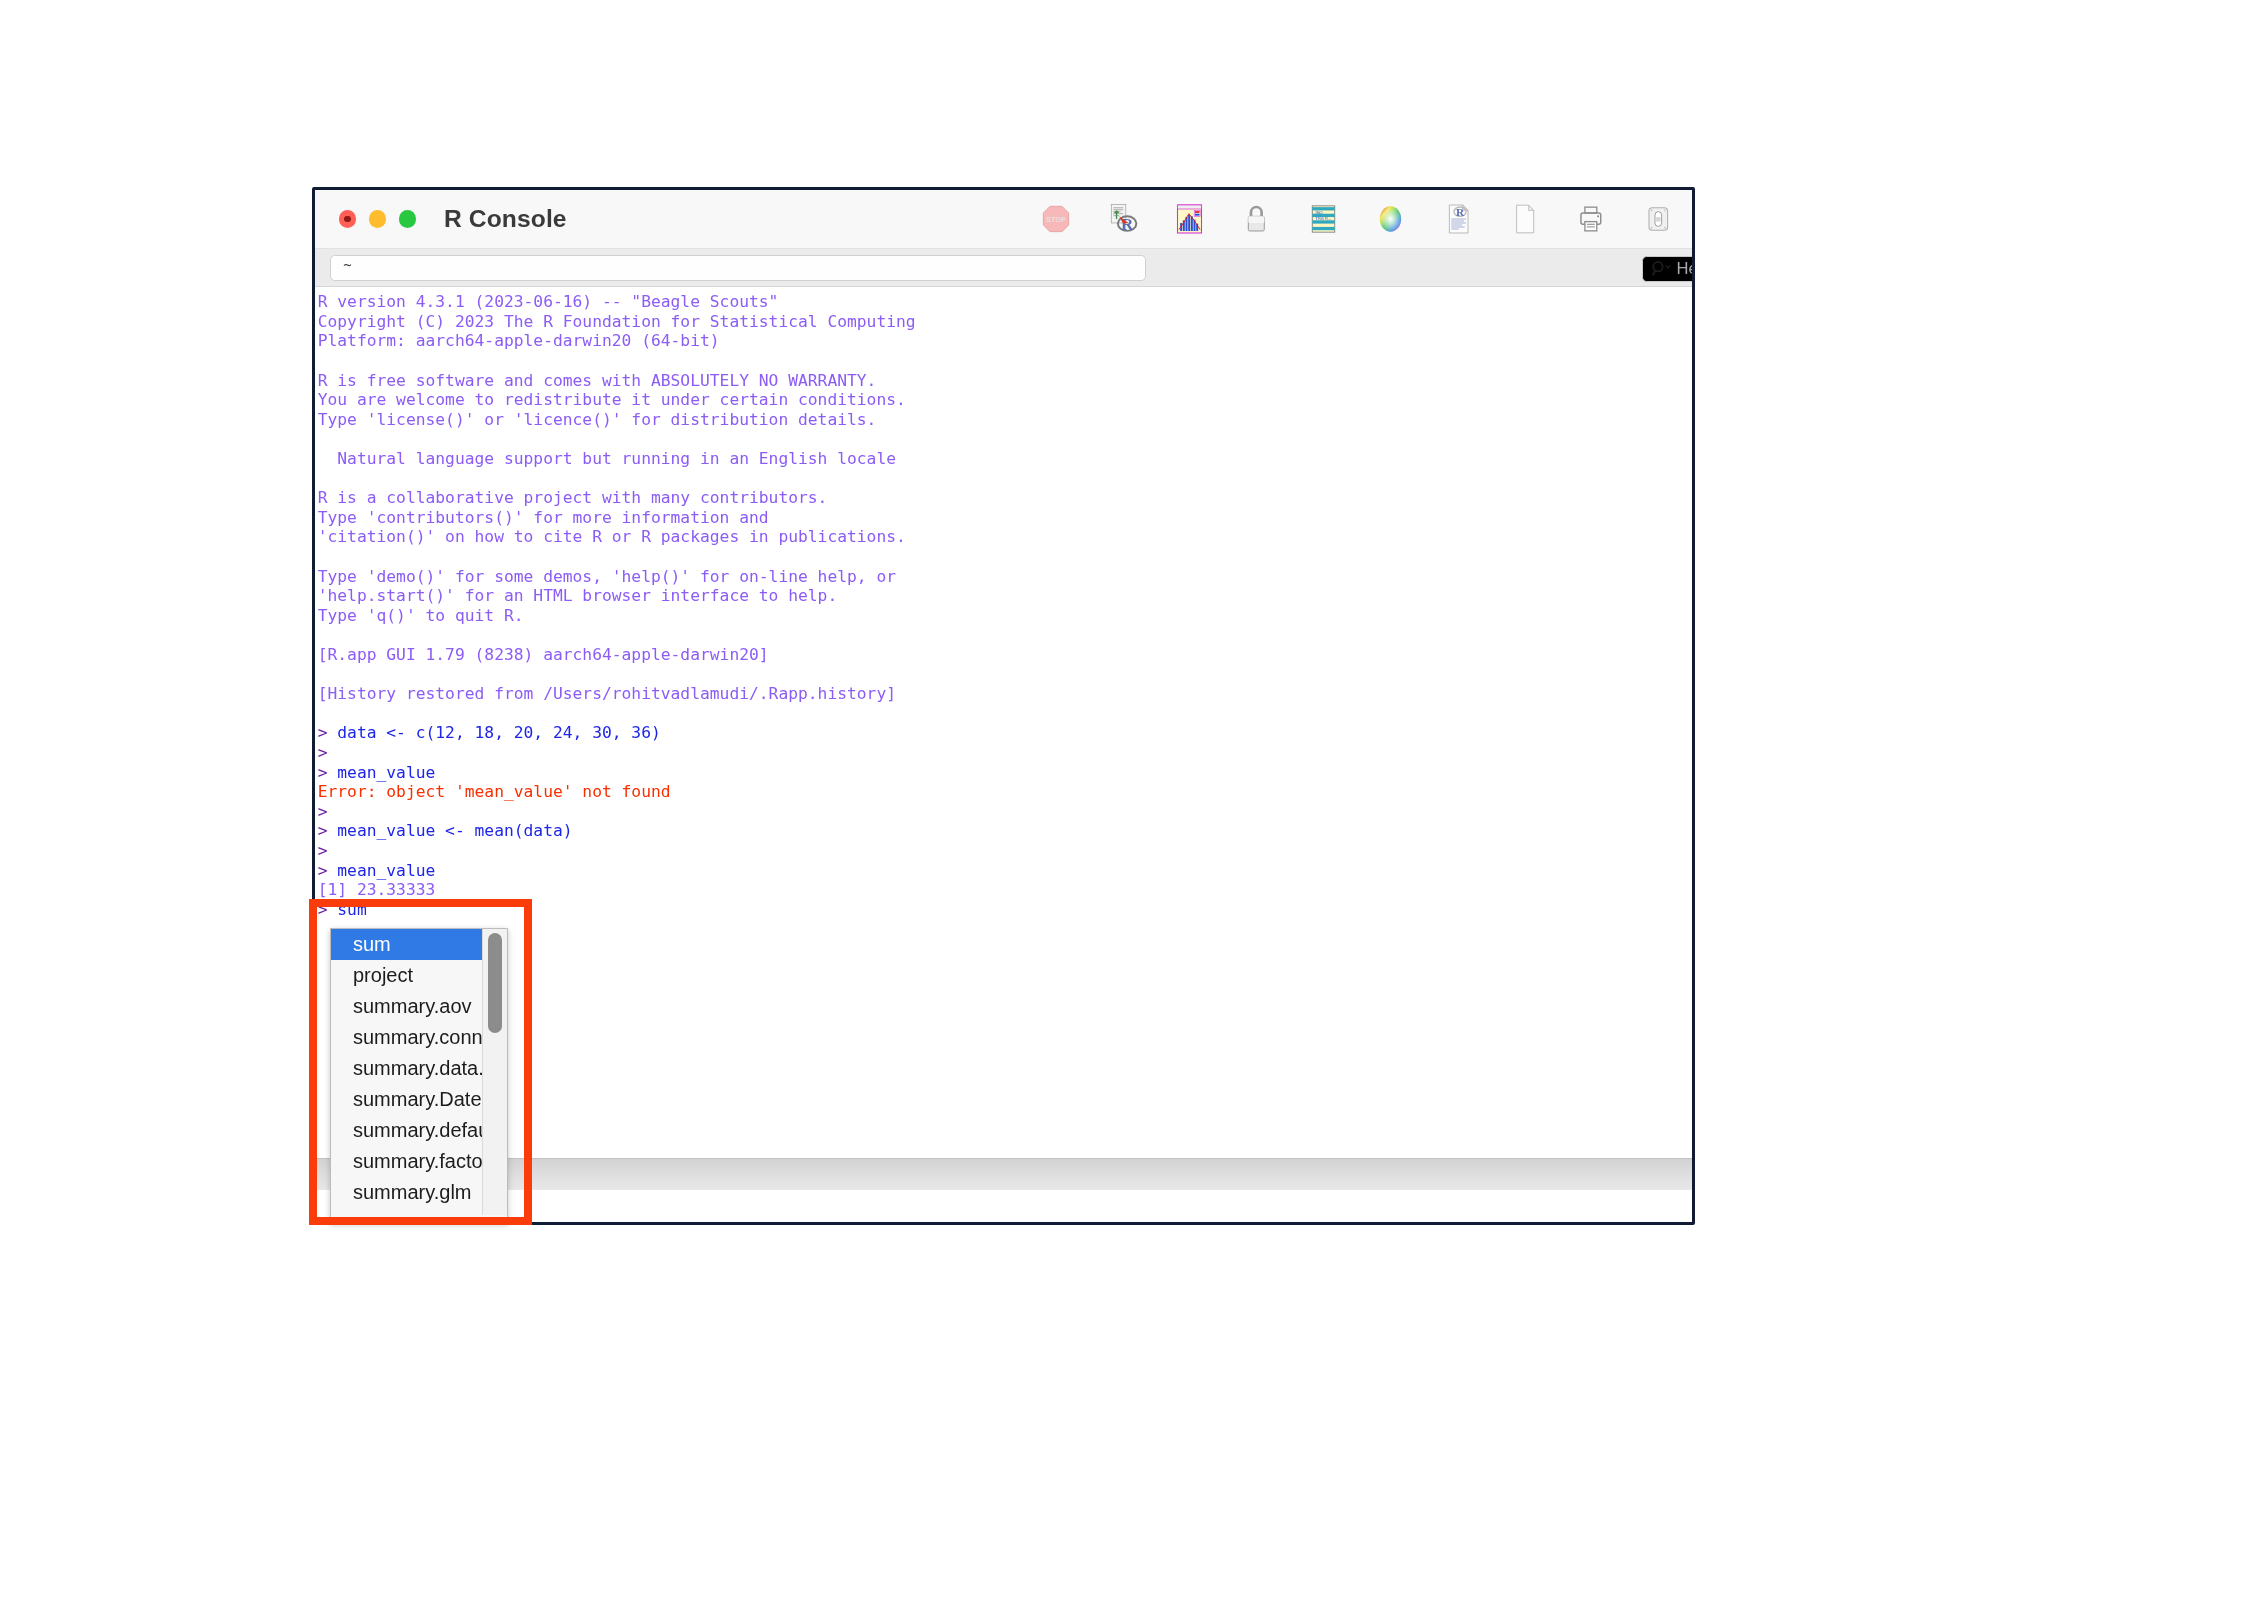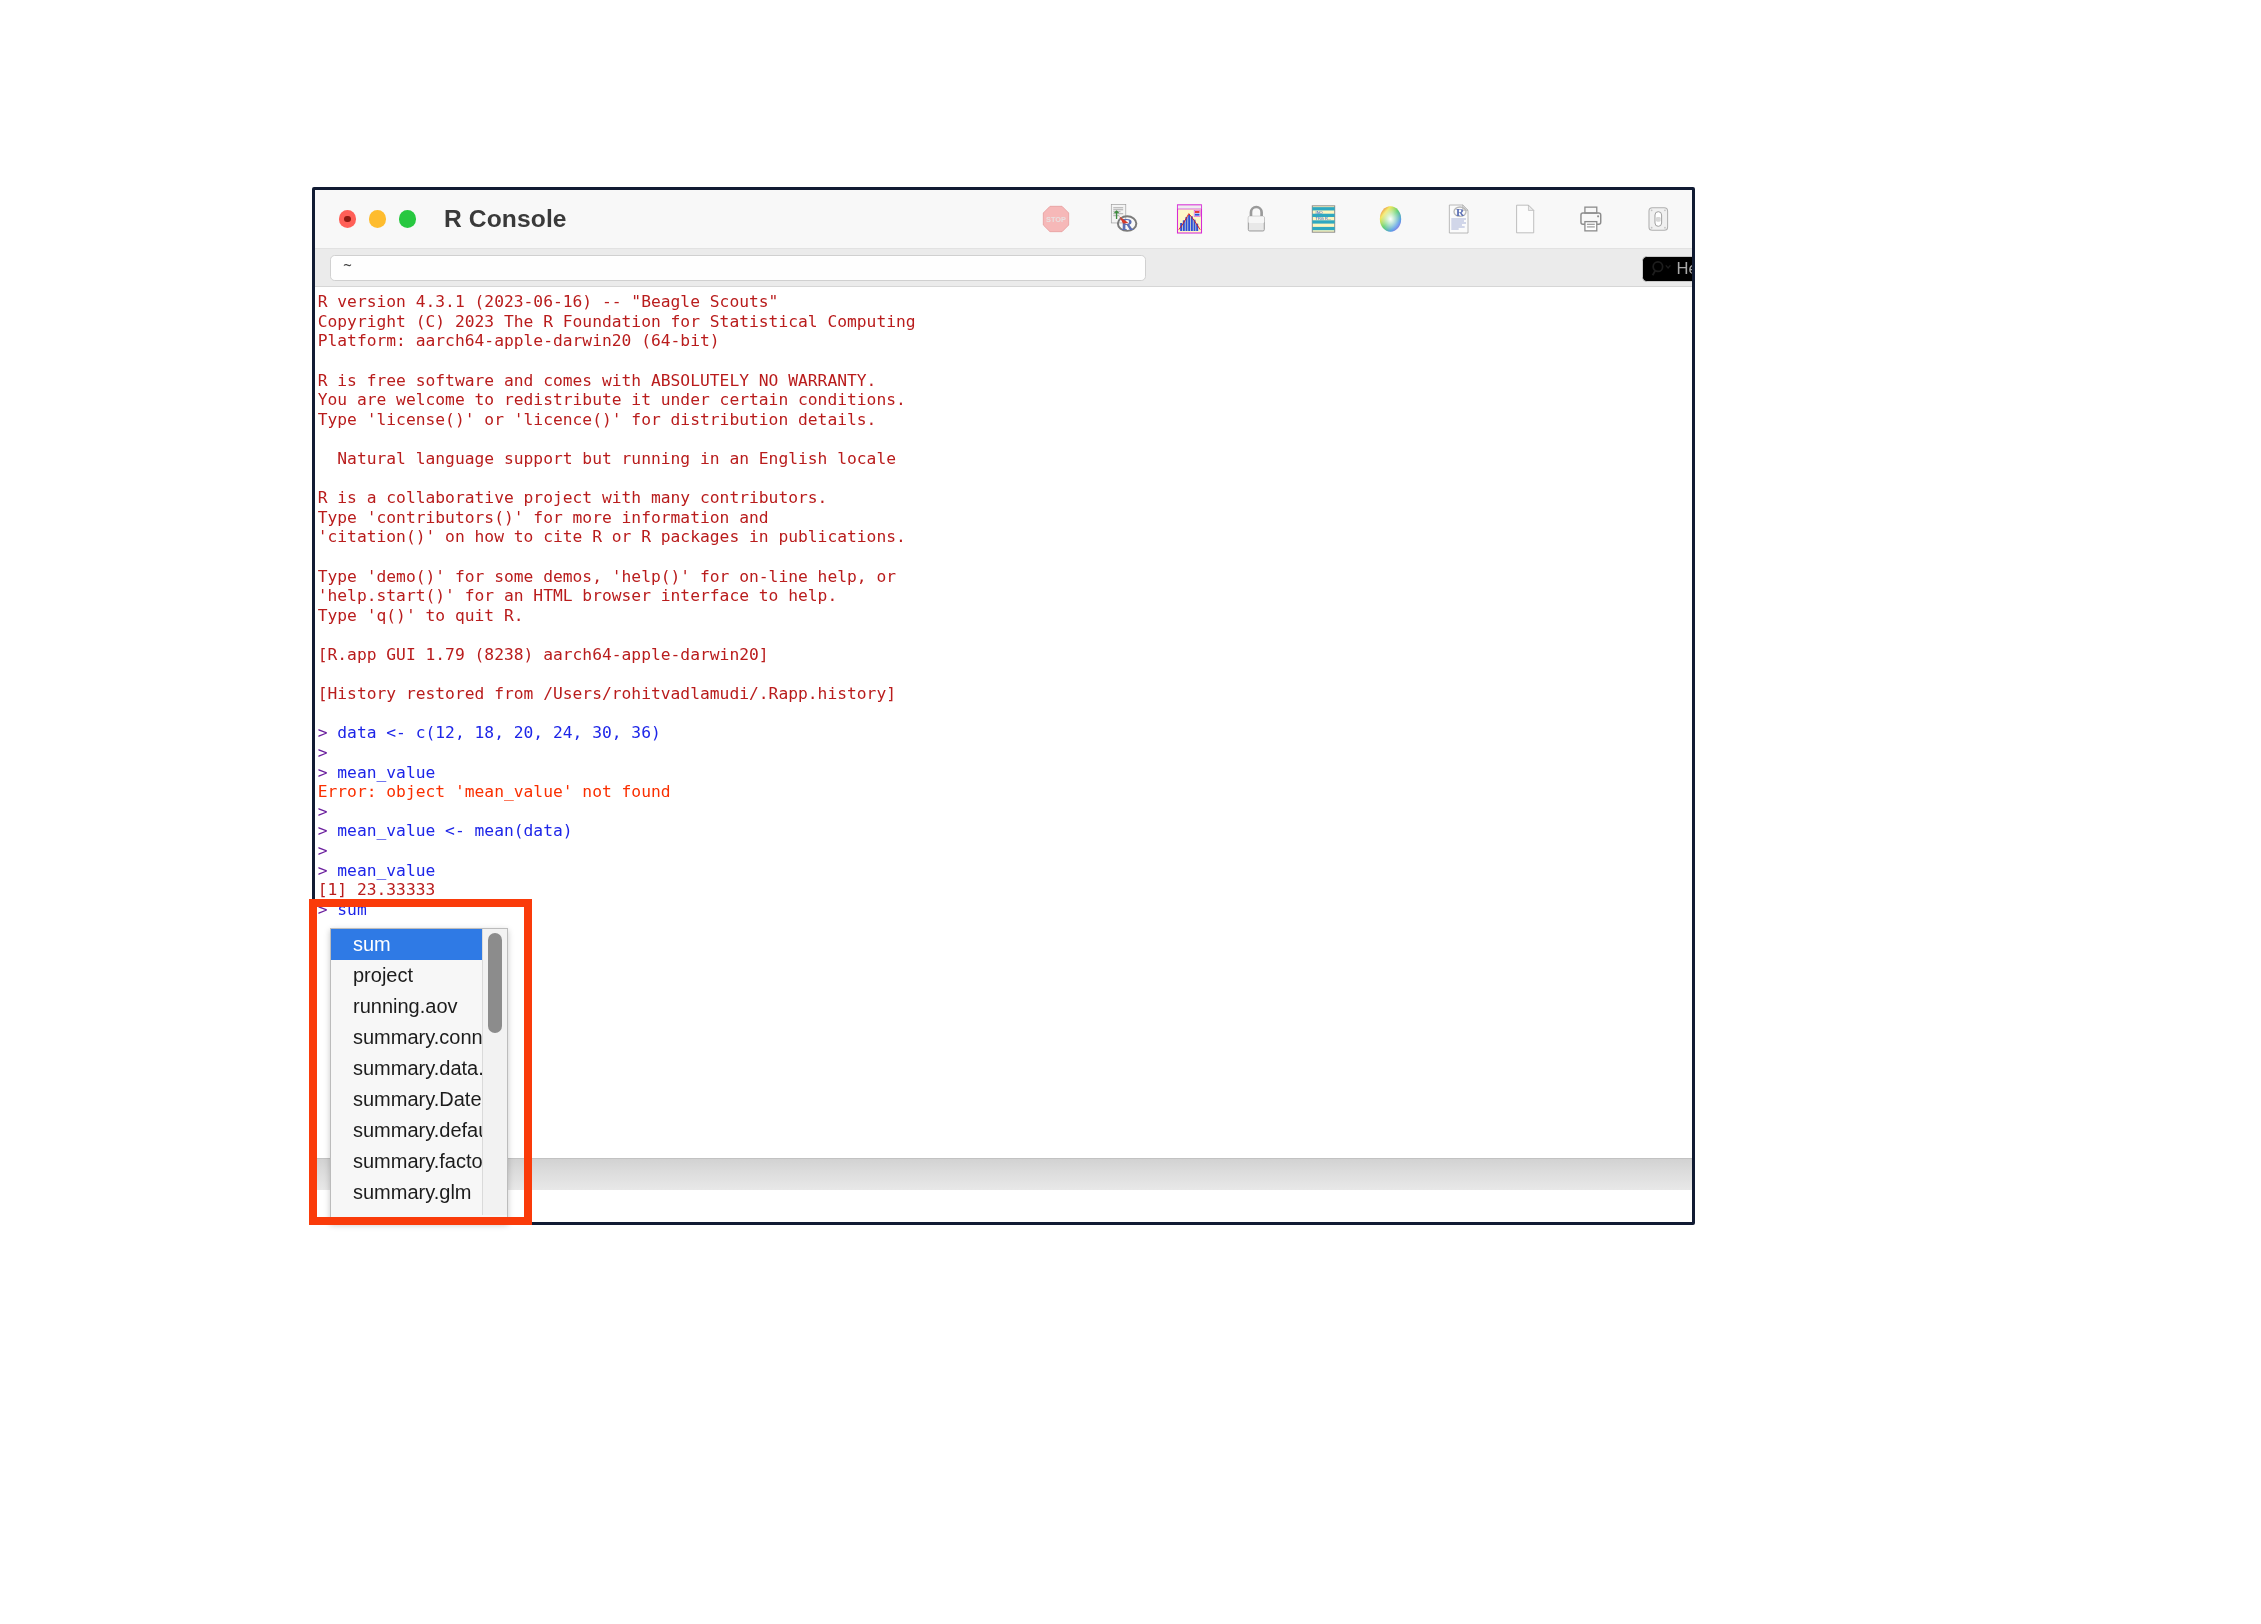--- a/index.html
+++ b/index.html
@@ -107,21 +107,21 @@
     position:absolute;
     left: 0px; top: 5.3px;
     padding-left: 2.7px;
     font-family: "DejaVu Sans Mono", monospace;
     font-size: 16.3px;
     line-height: 19.6px;
     color: #000000;
     white-space: pre;
   }
   .console-text .ln { display:block; height: 19.6px; }
-  .c-black { color:#b91c1c; }
+  .c-black { color:#8b5cf6; }
   .c-blue  { color:#1d25e8; }
   .c-red   { color:#fa2f00; }
   .c-prompt{ color:#6b1f9e; }
 
   
   .statusbar {
     position:absolute;
     left:0; bottom:0;
     width: 100%;
     height: 31px;
@@ -379,21 +379,21 @@
       <div class="console-text" id="console-text"><span class="ln"><span class="c-black">R version 4.3.1 (2023-06-16) -- "Beagle Scouts"</span></span><span class="ln"><span class="c-black">Copyright (C) 2023 The R Foundation for Statistical Computing</span></span><span class="ln"><span class="c-black">Platform: aarch64-apple-darwin20 (64-bit)</span></span><span class="ln">&nbsp;</span><span class="ln"><span class="c-black">R is free software and comes with ABSOLUTELY NO WARRANTY.</span></span><span class="ln"><span class="c-black">You are welcome to redistribute it under certain conditions.</span></span><span class="ln"><span class="c-black">Type 'license()' or 'licence()' for distribution details.</span></span><span class="ln">&nbsp;</span><span class="ln"><span class="c-black">  Natural language support but running in an English locale</span></span><span class="ln">&nbsp;</span><span class="ln"><span class="c-black">R is a collaborative project with many contributors.</span></span><span class="ln"><span class="c-black">Type 'contributors()' for more information and</span></span><span class="ln"><span class="c-black">'citation()' on how to cite R or R packages in publications.</span></span><span class="ln">&nbsp;</span><span class="ln"><span class="c-black">Type 'demo()' for some demos, 'help()' for on-line help, or</span></span><span class="ln"><span class="c-black">'help.start()' for an HTML browser interface to help.</span></span><span class="ln"><span class="c-black">Type 'q()' to quit R.</span></span><span class="ln">&nbsp;</span><span class="ln"><span class="c-black">[R.app GUI 1.79 (8238) aarch64-apple-darwin20]</span></span><span class="ln">&nbsp;</span><span class="ln"><span class="c-black">[History restored from /Users/rohitvadlamudi/.Rapp.history]</span></span><span class="ln">&nbsp;</span><span class="ln"><span class="c-prompt">&gt; </span><span class="c-blue">data &lt;- c(12, 18, 20, 24, 30, 36)</span></span><span class="ln"><span class="c-prompt">&gt; </span></span><span class="ln"><span class="c-prompt">&gt; </span><span class="c-blue">mean_value</span></span><span class="ln"><span class="c-red">Error: object 'mean_value' not found</span></span><span class="ln"><span class="c-prompt">&gt; </span></span><span class="ln"><span class="c-prompt">&gt; </span><span class="c-blue">mean_value &lt;- mean(data)</span></span><span class="ln"><span class="c-prompt">&gt; </span></span><span class="ln"><span class="c-prompt">&gt; </span><span class="c-blue">mean_value</span></span><span class="ln"><span class="c-black">[1] 23.33333</span></span><span class="ln"><span class="c-prompt">&gt; </span><span class="c-blue">sum</span></span></div>
       <div class="statusbar"></div>
     </div>
 
   </div>
 
   <div class="autocomplete">
     <div class="ac-list" id="ac-list">
         <div class="ac-item sel">sum</div>
         <div class="ac-item">project</div>
-        <div class="ac-item">running.aov</div>
+        <div class="ac-item">summary.aov</div>
         <div class="ac-item">summary.connec…</div>
         <div class="ac-item">summary.data.fra…</div>
         <div class="ac-item">summary.Date</div>
         <div class="ac-item">summary.default</div>
         <div class="ac-item">summary.factor</div>
         <div class="ac-item">summary.glm</div>
       </div>
     <div class="ac-scroll-track">
       <div class="ac-scroll-thumb"></div>
     </div>

